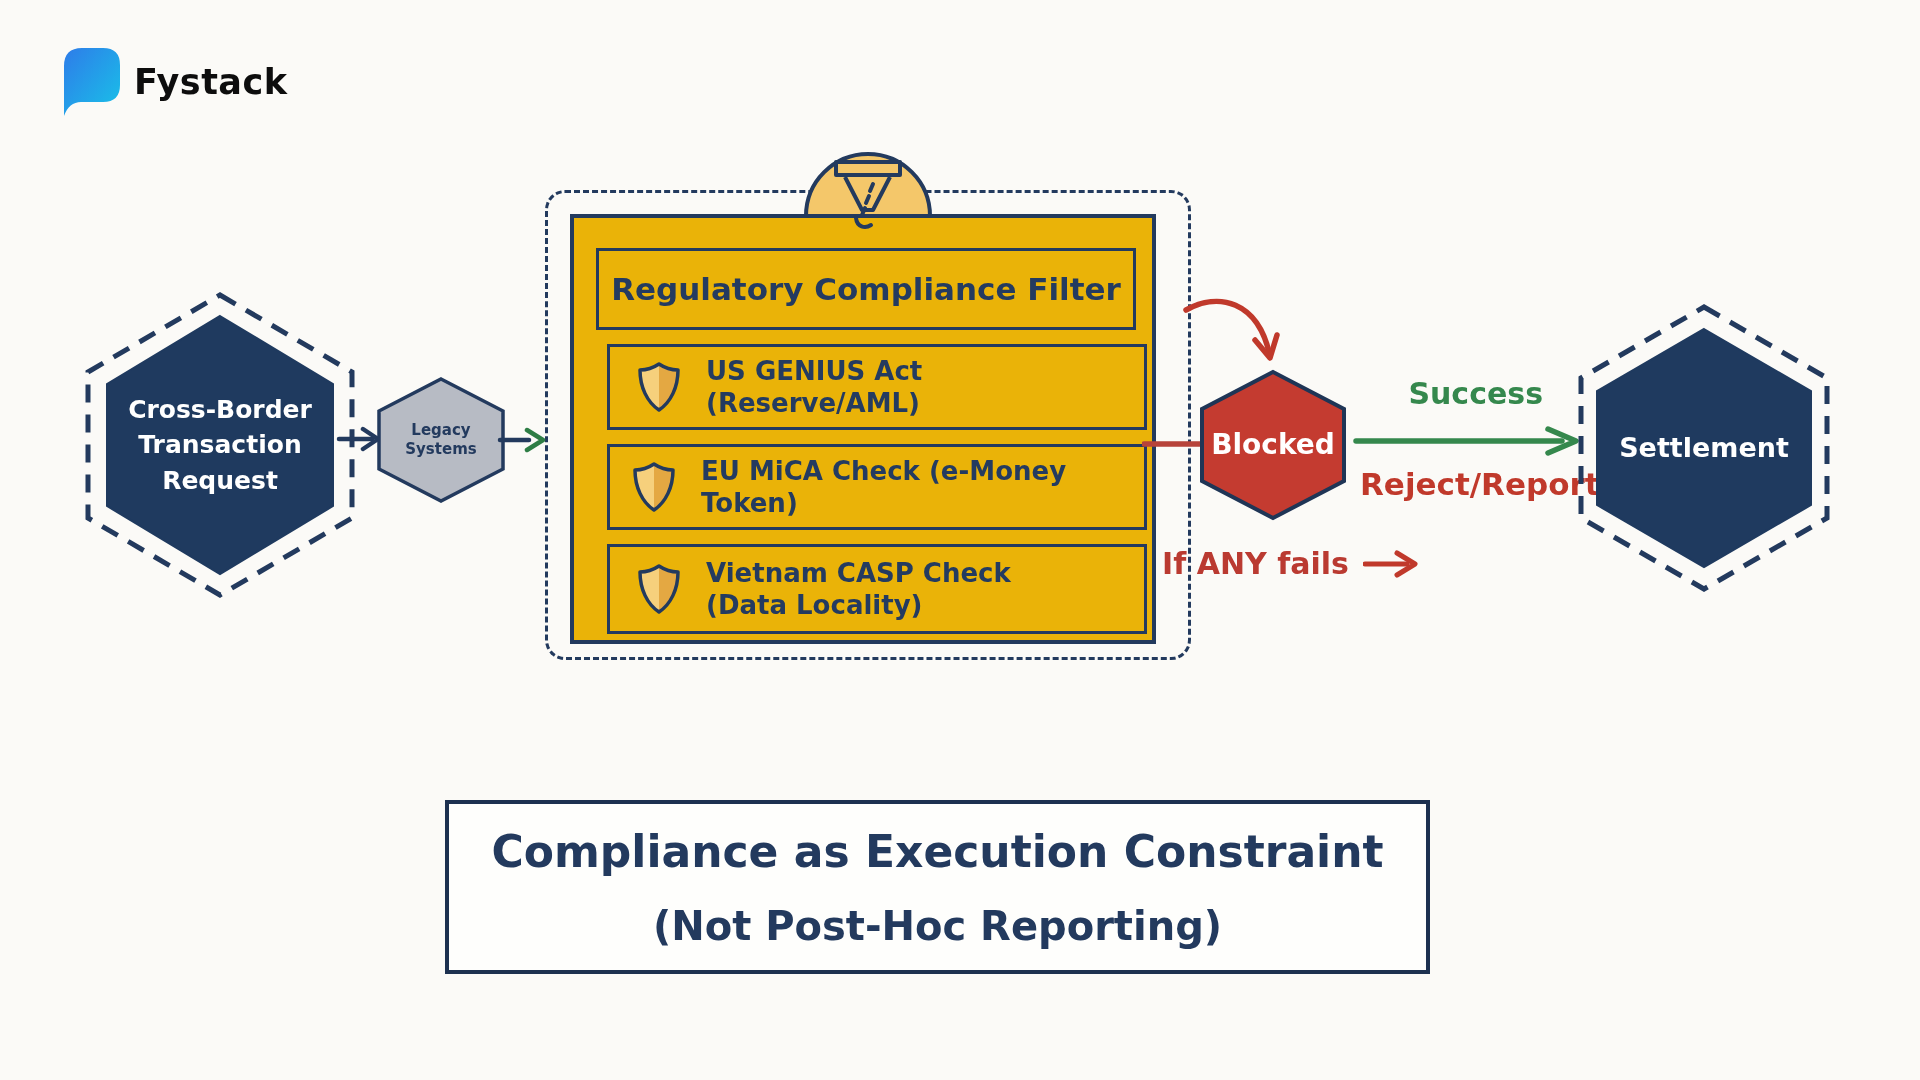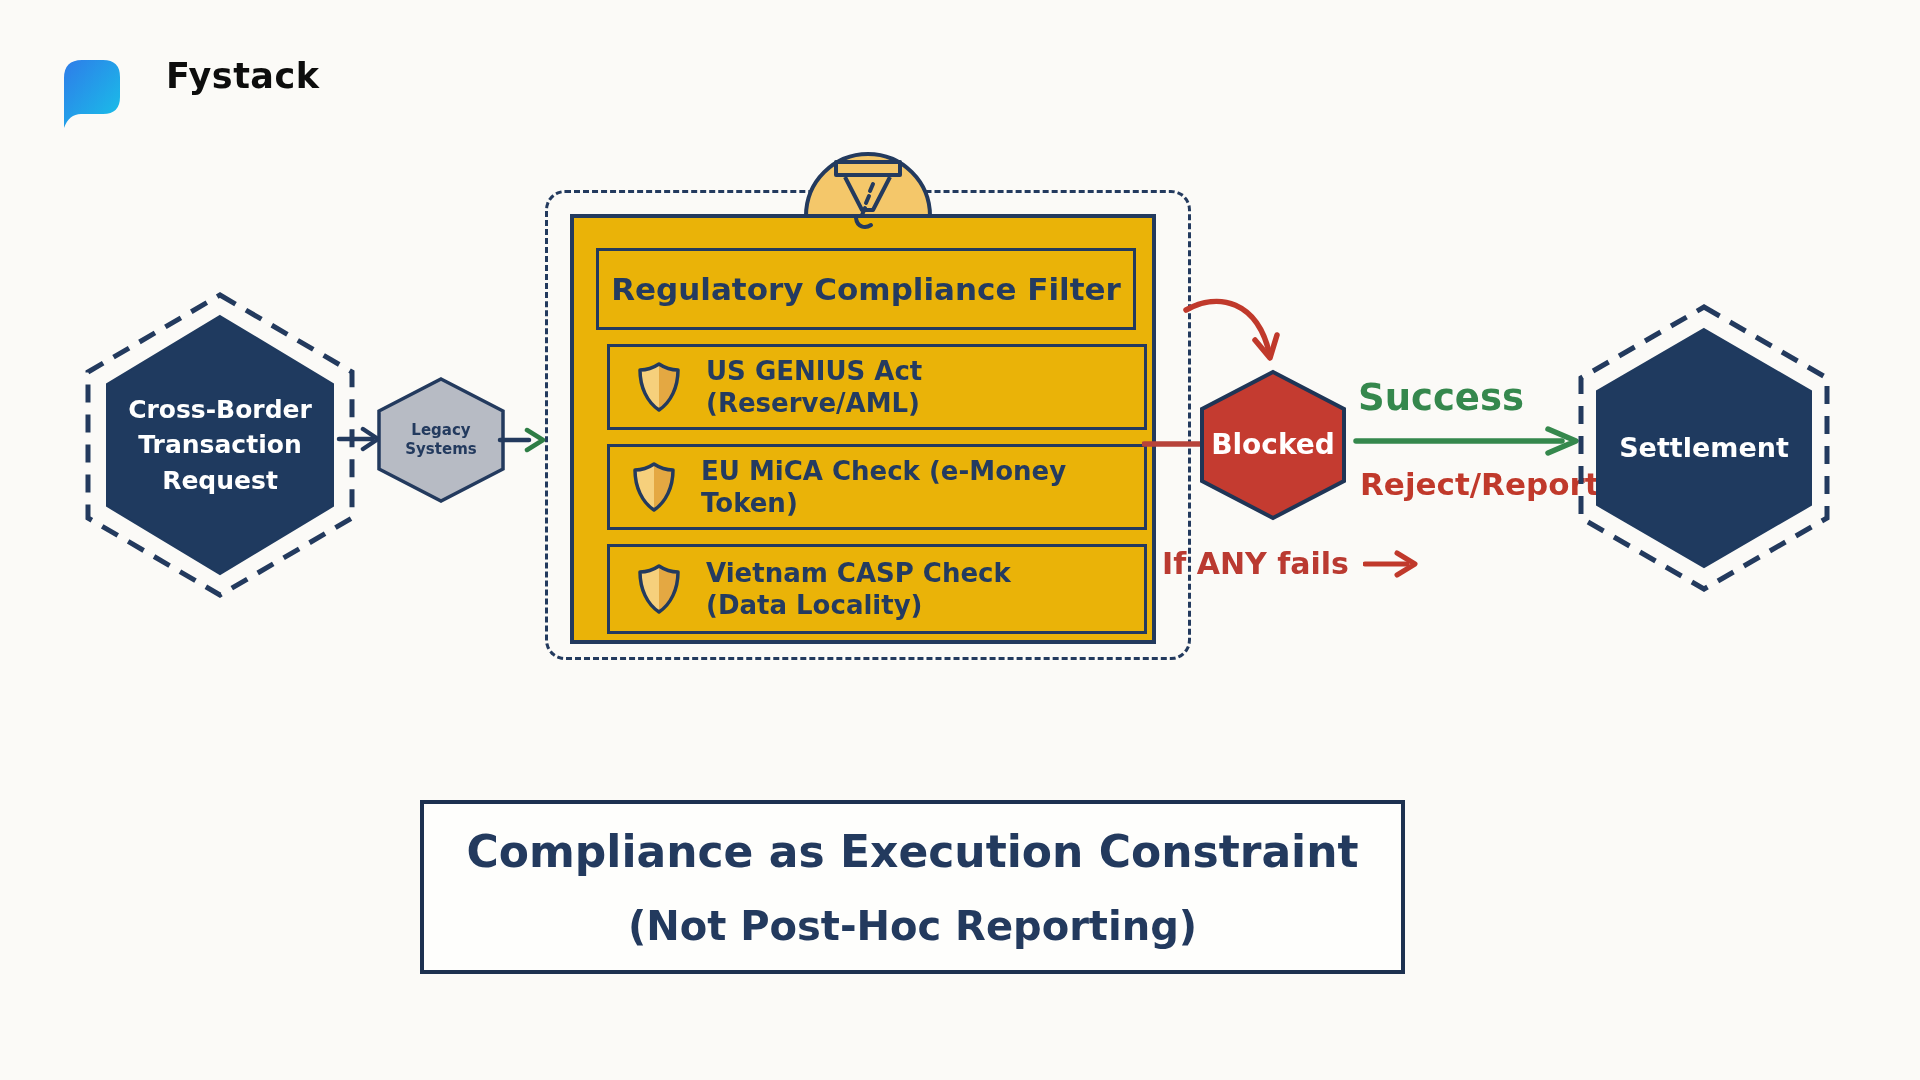--- a/index.html
+++ b/index.html
@@ -5,21 +5,21 @@
   html,body{margin:0;padding:0;}
   body{
     width:1920px;height:1080px;position:relative;overflow:hidden;
     background:#fbfaf7;
     font-family:"DejaVu Sans", sans-serif;
     color:#233a5e;
   }
   .abs{position:absolute;}
 
   
-  .brand{left:58px;top:56px;display:flex;align-items:flex-start;gap:40px;}
+  .brand{left:58px;top:44px;display:flex;align-items:center;gap:8px;}
   .brand-name{font-size:35px;font-weight:700;color:#0d0d0d;letter-spacing:.5px;}
 
   
   .node-label{
     position:absolute;inset:0;display:flex;flex-direction:column;
     align-items:center;justify-content:center;text-align:center;
     color:#ffffff;font-weight:600;line-height:1.42;pointer-events:none;
   }
   .node-request .node-label{font-size:25px;}
   .node-settlement .node-label{font-size:27px;}
@@ -50,30 +50,30 @@
     position:absolute;left:22px;width:540px;height:86px;
     border:3.5px solid #233a5e;box-sizing:border-box;
     display:flex;align-items:center;gap:24px;padding-left:26px;margin-left:11px;
   }
   .check-row.r1{top:126px;}
   .check-row.r2{top:226px;padding-left:21px;}
   .check-row.r3{top:326px;height:90px;}
   .check-label{font-size:26px;font-weight:600;color:#243b60;line-height:1.25;}
 
   
-  .success-label{left:1358px;top:376px;width:185px;text-align:left;
-    font-size:37px;font-weight:700;color:#35884d;}
+  .success-label{left:1358px;top:376px;width:185px;text-align:right;
+    font-size:30px;font-weight:700;color:#35884d;}
   .reject-label{left:1360px;top:466px;width:205px;text-align:center;
     font-size:31px;font-weight:700;color:#c0392b;}
   .fails-label{left:1162px;top:546px;display:flex;align-items:center;gap:14px;
     font-size:30px;font-weight:600;color:#ba3a31;}
 
   
   .caption-box{
-    left:420px;top:800px;width:985px;height:174px;
+    left:445px;top:800px;width:985px;height:174px;
     border:4.5px solid #1d3150;box-sizing:border-box;background:#fefefc;
     display:flex;flex-direction:column;align-items:center;justify-content:center;gap:26px;
   }
   .caption-l1{font-size:44px;font-weight:700;color:#233a5e;}
   .caption-l2{font-size:40px;font-weight:700;color:#233a5e;}
 
   svg{display:block;}
 </style>
 </head>
 <body>

